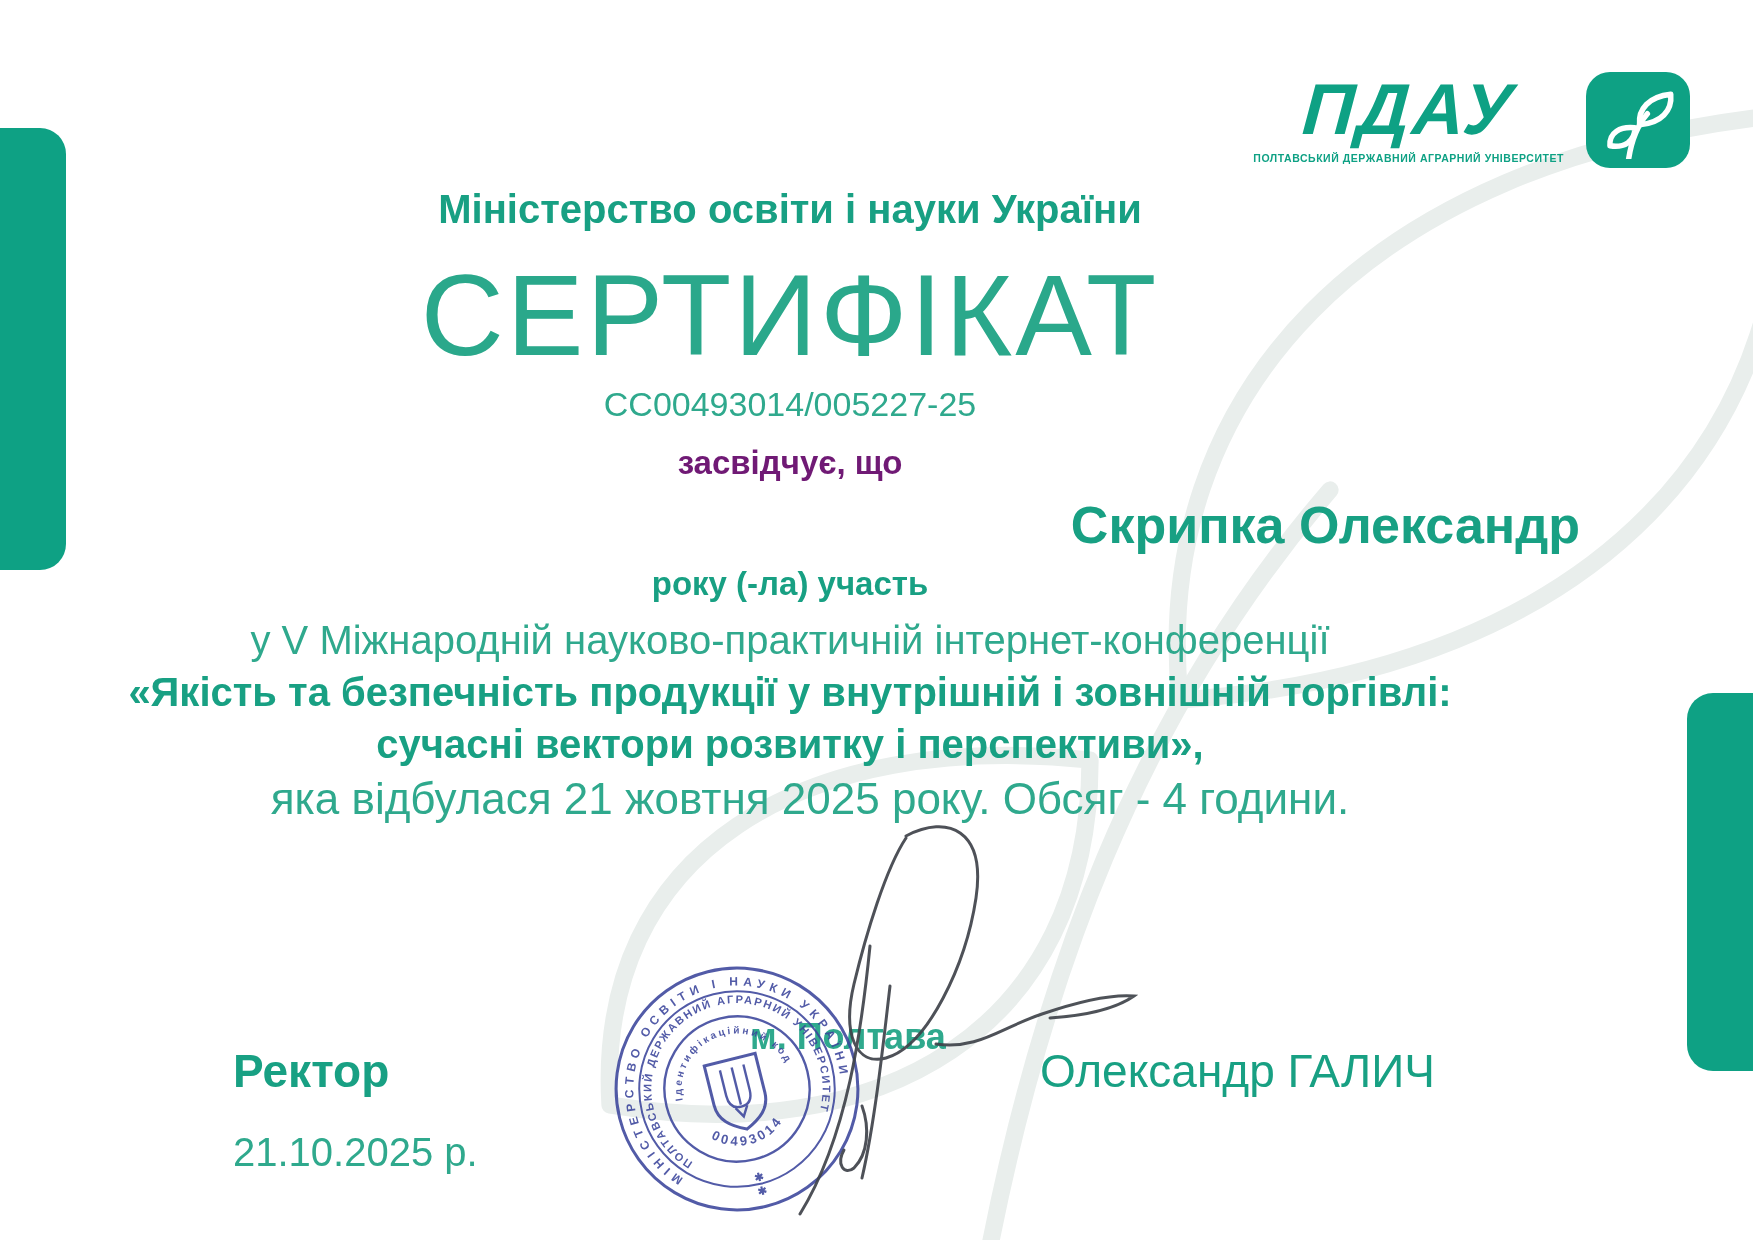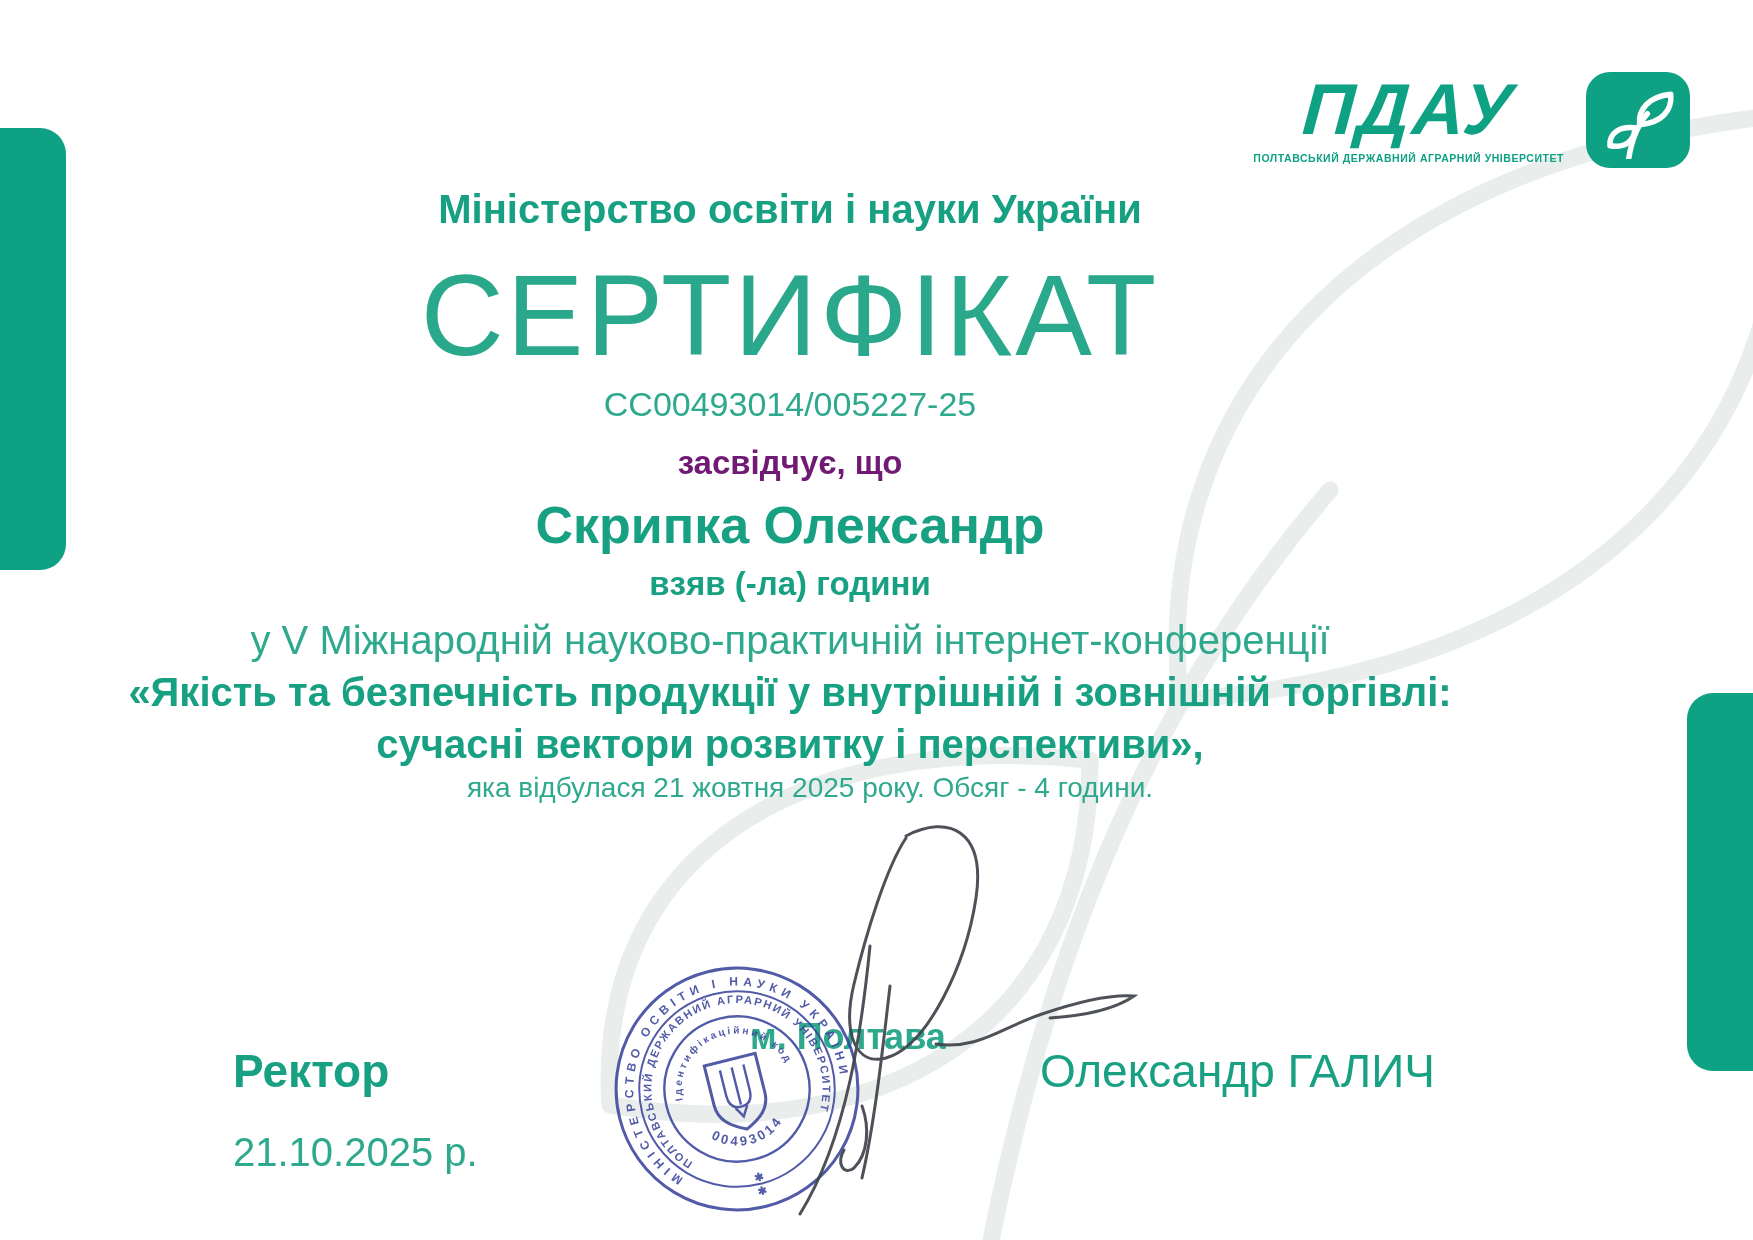--- a/index.html
+++ b/index.html
@@ -39,25 +39,25 @@
 
   
   .content {
     position: absolute; left: 0; top: 185px; width: 1580px;
     text-align: center;
   }
   .ministry    { color: #18a083; font-weight: 700; font-size: 40px; line-height: 1.2; }
   .cert-title  { color: #2aa88b; font-weight: 400; font-size: 115px; letter-spacing: 3px; line-height: 1.15; margin-top: 16px; }
   .cert-number { color: #2fa98d; font-weight: 400; font-size: 34px; line-height: 1.3; margin-top: 1px; }
   .certifies   { color: #701a75; font-weight: 700; font-size: 33px; line-height: 1.3; margin-top: 16px; }
-  .recipient   { color: #18a083; font-weight: 700; font-size: 52px; line-height: 1.25; margin-top: 8px; }
+  .recipient   { color: #18a083; font-weight: 700; font-size: 52px; line-height: 1.25; margin-top: 8px; text-align: right; }
   .took-part   { color: #18a083; font-weight: 700; font-size: 33px; line-height: 1.3; margin-top: 5px; }
   .intro       { color: #2fa98d; font-weight: 400; font-size: 40px; line-height: 1.3; margin-top: 8px; }
   .etitle      { color: #18a083; font-weight: 700; font-size: 40px; line-height: 1.3; }
-  .details     { color: #2fa98d; font-weight: 400; font-size: 28px; line-height: 1.3; padding-left: 40px; }
+  .details     { color: #2fa98d; font-weight: 400; font-size: 44px; line-height: 1.3; padding-left: 40px; }
 
   
   .rector-label { position: absolute; left: 233px; top: 1044px; color: #18a083; font-weight: 700; font-size: 46px; }
   .issue-date   { position: absolute; left: 233px; top: 1130px; color: #2fa98d; font-weight: 400; font-size: 40px; }
   .rector-name  { position: absolute; left: 1040px; top: 1044px; color: #18a083; font-weight: 400; font-size: 46px; }
   .city-label   { position: absolute; left: 750px; top: 1016px; color: #2fa98d; font-weight: 700; font-size: 36px; }
 
   .stamp { position: absolute; left: 606px; top: 958px; width: 262px; height: 262px; transform: rotate(-14deg); opacity: 0.88; }
   .stamp text { font-family: "Liberation Sans", sans-serif; font-weight: 700; fill: #3b459c; }
   .signature { position: absolute; left: 758px; top: 806px; width: 400px; height: 420px; }
@@ -93,21 +93,21 @@
       </svg>
     </div>
   </div>
 
   <div class="content">
     <div class="ministry">Міністерство освіти і науки України</div>
     <div class="cert-title">СЕРТИФІКАТ</div>
     <div class="cert-number">СС00493014/005227-25</div>
     <div class="certifies">засвідчує, що</div>
     <div class="recipient">Скрипка Олександр</div>
-    <div class="took-part">взяв (-ла) години</div>
+    <div class="took-part">року (-ла) участь</div>
     <div class="intro">у V Міжнародній науково-практичній інтернет-конференції</div>
     <div class="etitle">«Якість та безпечність продукції у внутрішній і зовнішній торгівлі:</div>
     <div class="etitle">сучасні вектори розвитку і перспективи»,</div>
     <div class="details">яка відбулася 21 жовтня 2025 року. Обсяг - 4 години.</div>
   </div>
 
   <div class="rector-label">Ректор</div>
   <div class="issue-date">21.10.2025 р.</div>
   <div class="city-label">м. Полтава</div>
   <div class="rector-name">Олександр ГАЛИЧ</div>

